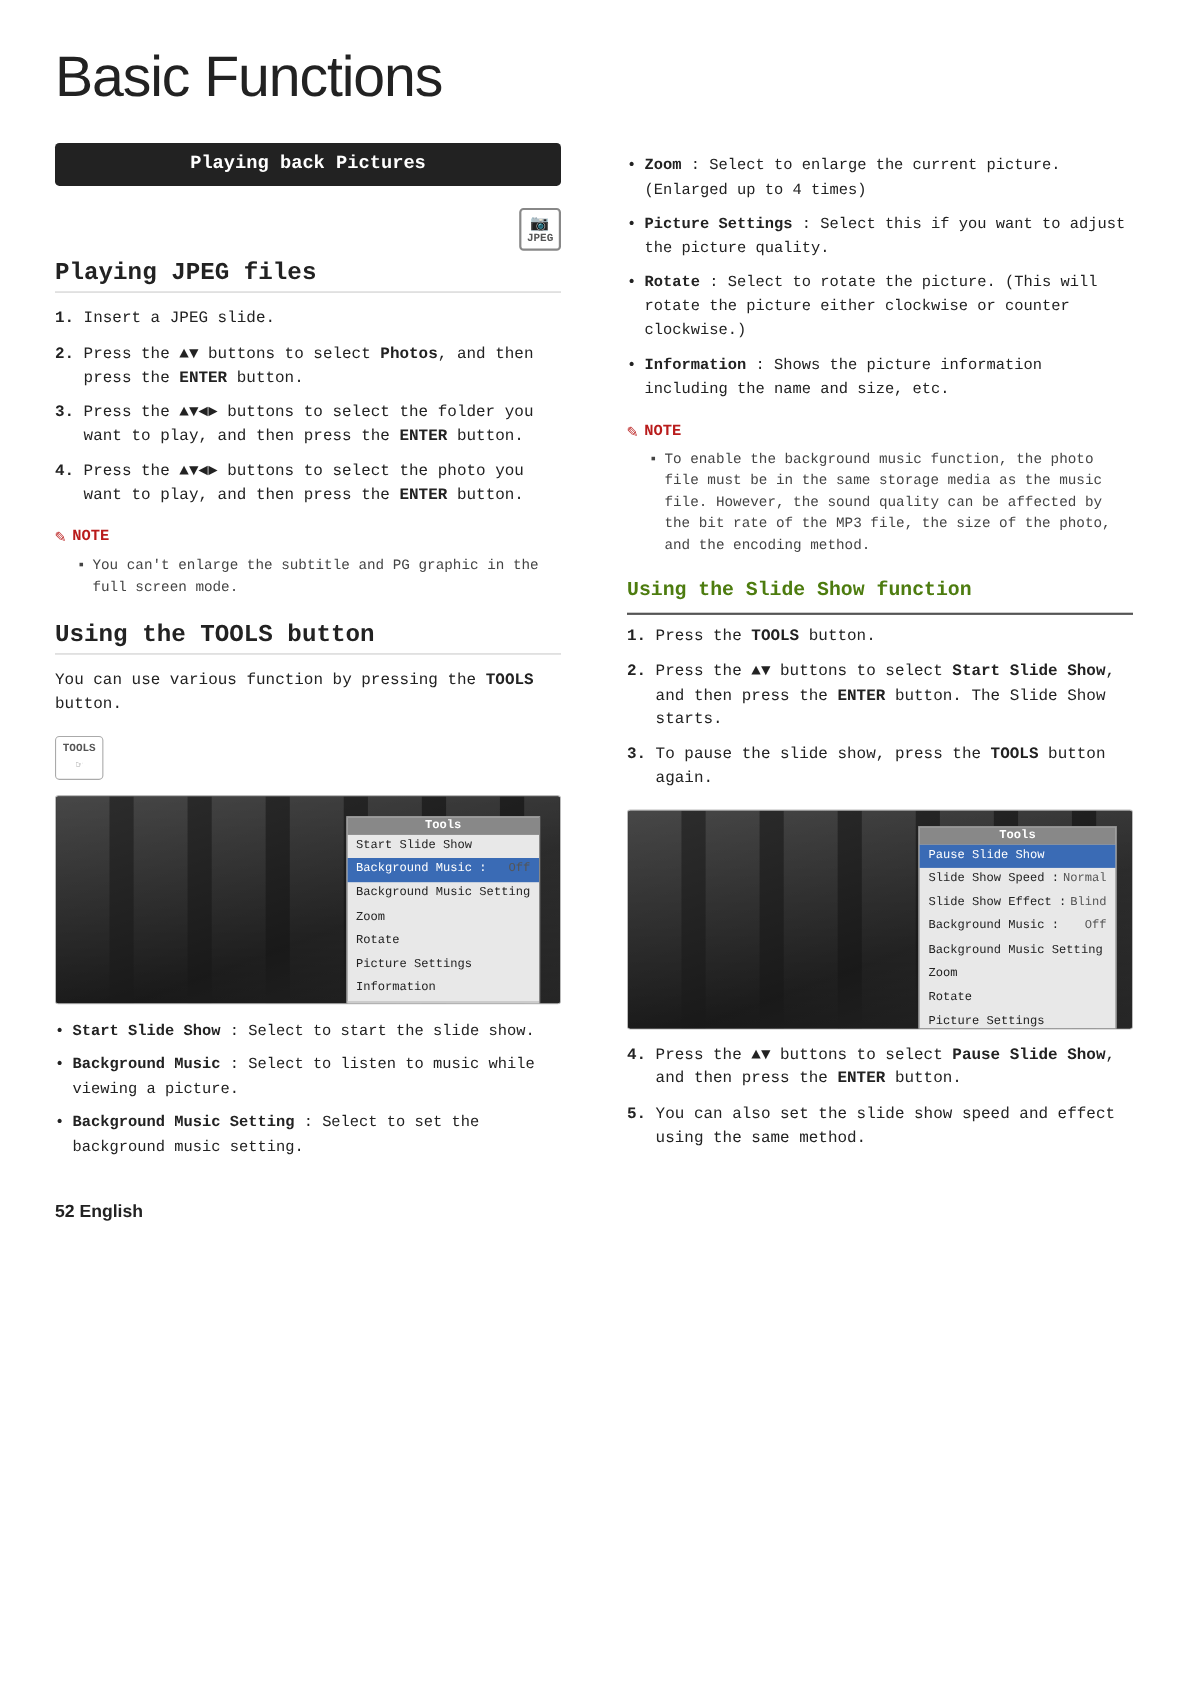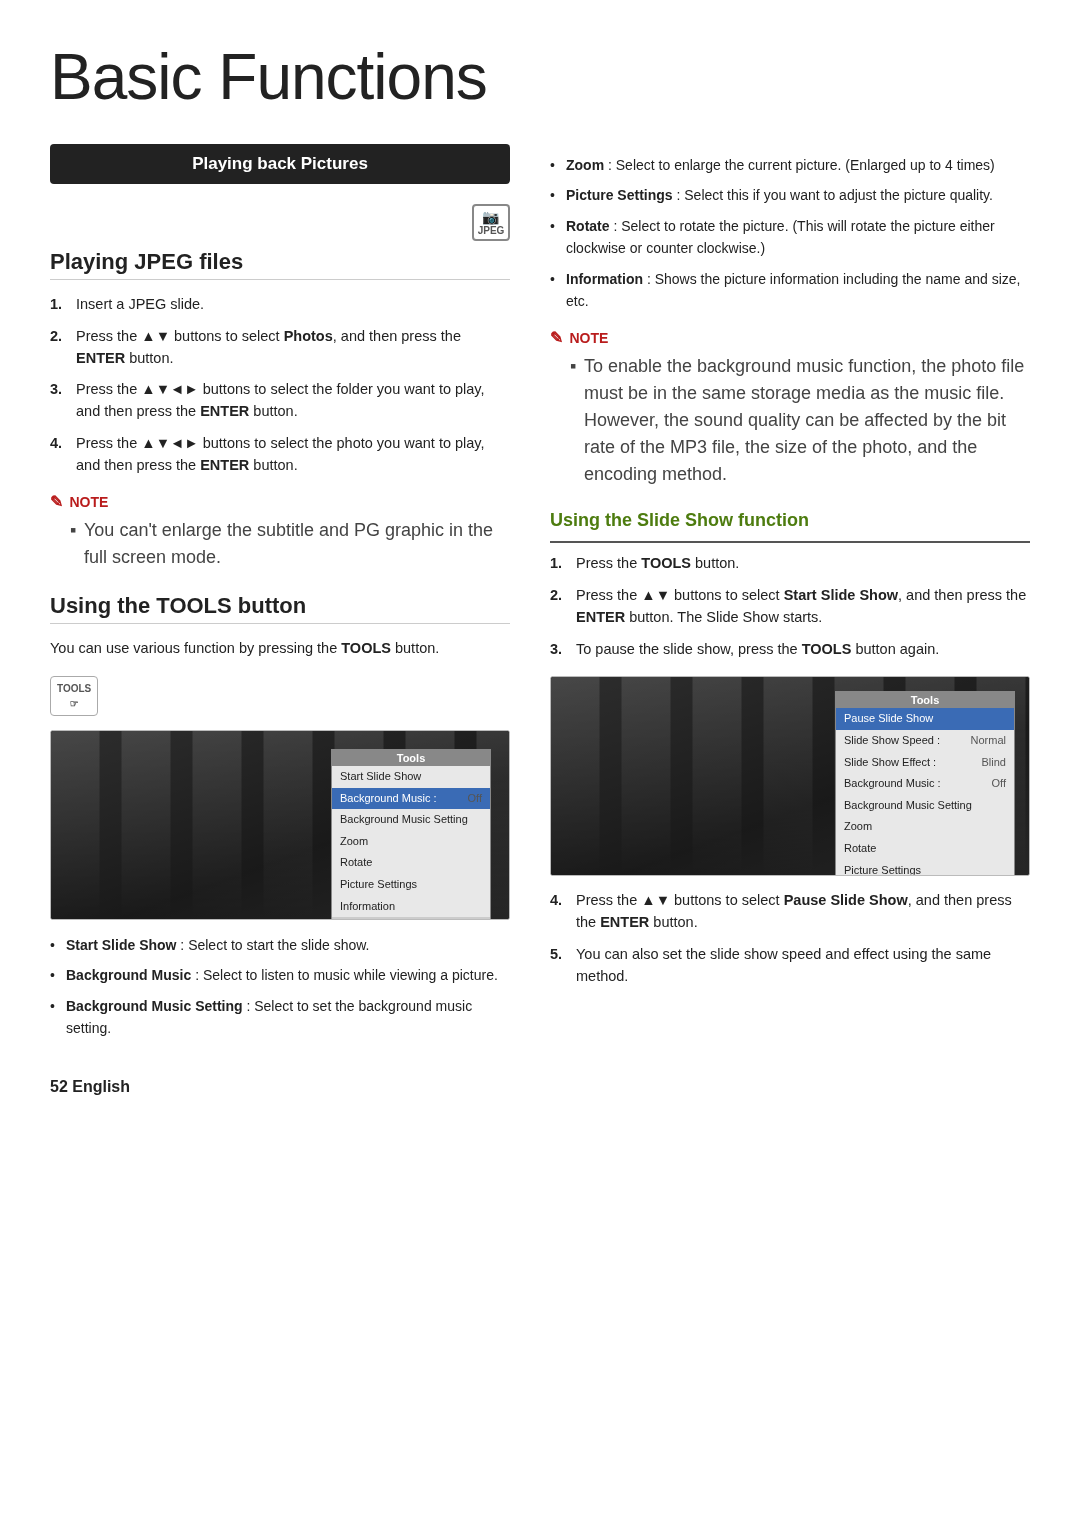--- a/index.html
+++ b/index.html
@@ -6,29 +6,30 @@
     body {
       width: 1080px;
       min-height: 1532px;
       background: #fff;
       font-family: Arial, sans-serif;
       font-size: 15px;
       color: #222;
       padding: 40px 50px 40px 50px;
     }
     .page-title {
-      font-size: 64px;
+      font-size: 52px;
       font-weight: 300;
       color: #222;
       margin-bottom: 30px;
       letter-spacing: -1px;
     }
     .two-col {
       display: flex;
-      gap: 40px;
+      gap: 60px;
+      font-family: Liberation Mono, monospace;
     }
     .col-left {
       flex: 0 0 460px;
       max-width: 460px;
     }
     .col-right {
       flex: 1;
     }
     .playing-back-banner {
       background: #222;
@@ -102,21 +103,21 @@
       display: flex;
       align-items: center;
       gap: 6px;
       margin-bottom: 6px;
     }
     .note-title::before {
       content: "✎";
       font-size: 16px;
     }
     .note-body {
-      font-size: 18px;
+      font-size: 13px;
       color: #444;
       padding-left: 20px;
       line-height: 1.5;
     }
     .note-body li {
       list-style: none;
       position: relative;
       padding-left: 14px;
       margin-bottom: 4px;
     }

